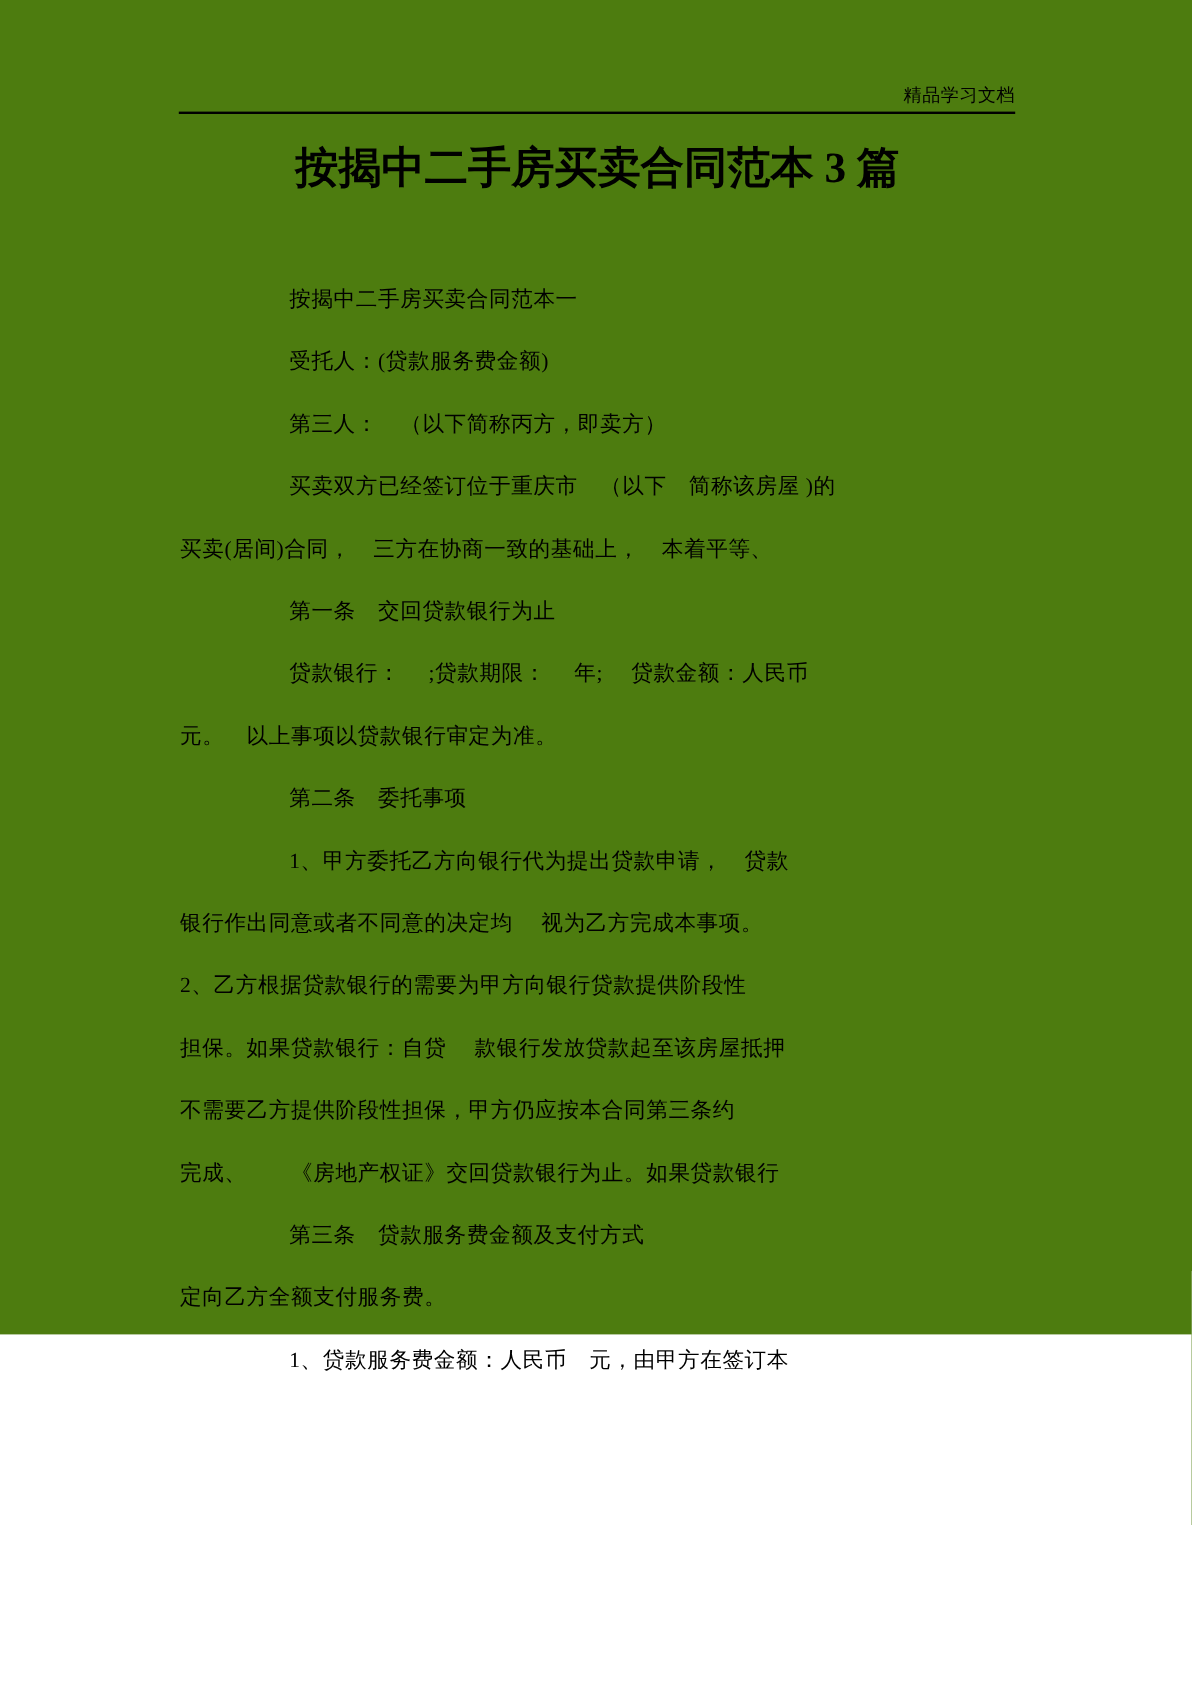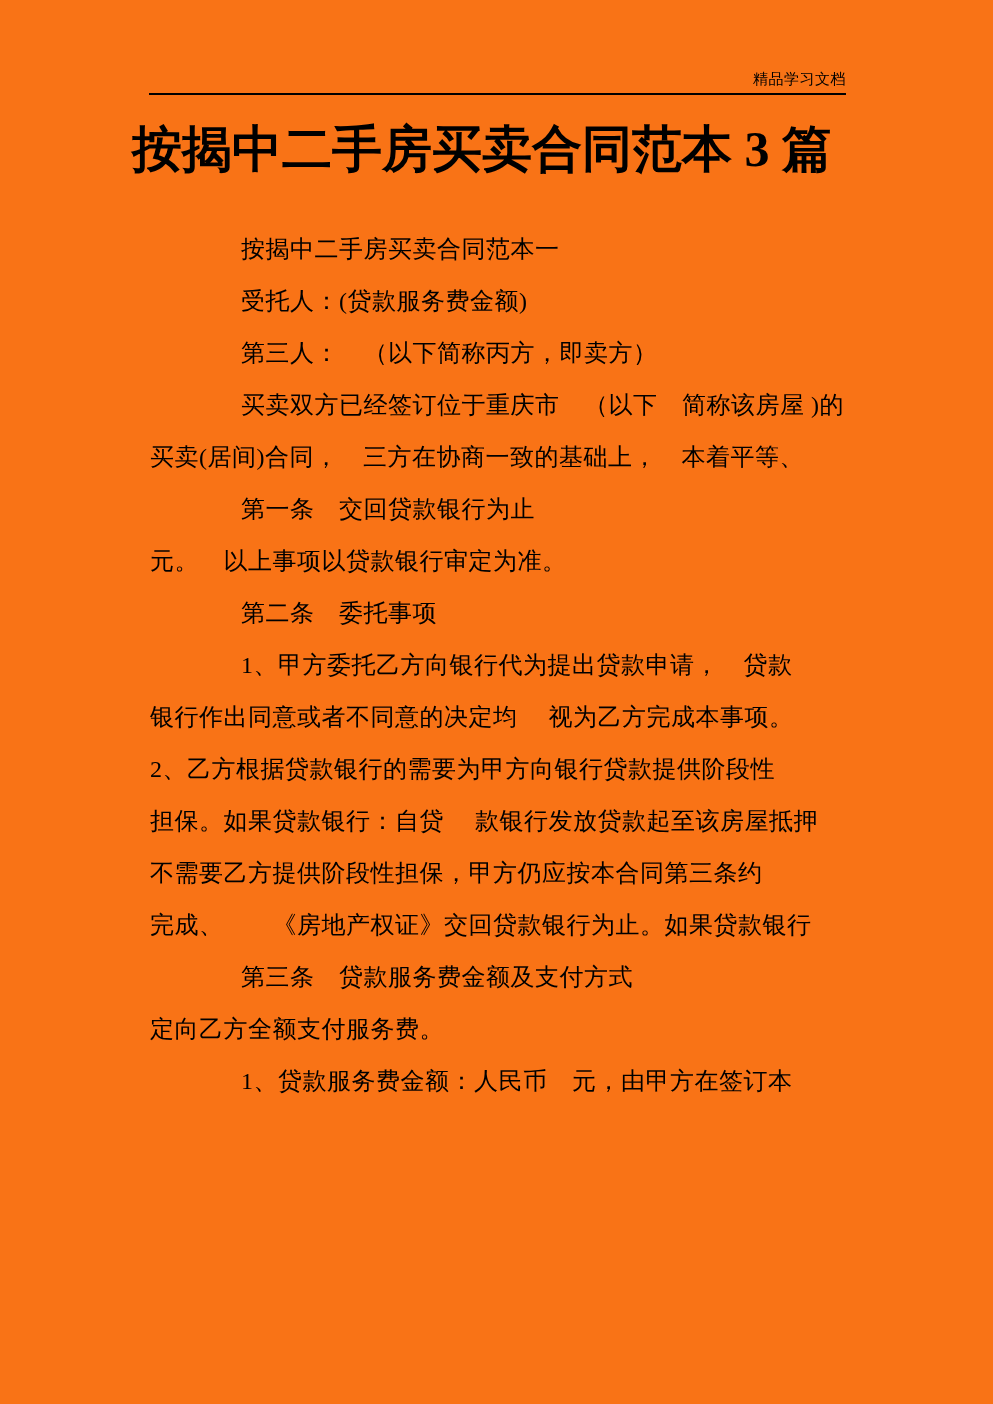--- a/index.html
+++ b/index.html
@@ -11,22 +11,22 @@
     height: 1404px;
     background: #ffffff;
     position: relative;
     font-family: "Liberation Serif", serif;
     overflow: hidden;
   }
   .page {
     position: absolute;
     left: 0; top: 0;
     width: 993px;
-    height: 1404px;
-    background: #f97316;
+    height: 1112px;
+    background: #4d7c0f;
   }
   .header-watermark {
     position: absolute;
     top: 70px;
     right: 147px;
     font-size: 15px;
     letter-spacing: 0.5px;
     color: #000000;
     font-family: "Liberation Sans", sans-serif;
     white-space: pre;
@@ -35,41 +35,41 @@
     position: absolute;
     top: 93px;
     left: 149px;
     width: 697px;
     height: 2px;
     background: #000000;
   }
   .doc-title {
     position: absolute;
     top: 118px;
-    left: 104px;
+    left: 120px;
     width: 756px;
     text-align: center;
-    font-size: 50px;
+    font-size: 36px;
     font-weight: bold;
     color: #000000;
     font-family: "Liberation Serif", serif;
     white-space: pre;
     line-height: 1.25;
   }
   .body-lines {
     position: absolute;
     top: 223px;
     left: 150px;
     width: 720px;
   }
   .text-line {
     height: 52px;
     display: flex;
     align-items: center;
-    font-size: 24px;
+    font-size: 18px;
     color: #000000;
     font-family: "Liberation Serif", serif;
     white-space: pre;
     letter-spacing: 0.5px;
   }
   .text-line.indent {
     padding-left: 91px;
   }
 </style>
 </head>
@@ -83,20 +83,21 @@
 
   <div class="doc-title">按揭中二手房买卖合同范本 3 篇</div>
 
   <div class="body-lines">
       <div class="text-line indent">按揭中二手房买卖合同范本一</div>
       <div class="text-line indent">受托人：(贷款服务费金额)</div>
       <div class="text-line indent">第三人：　（以下简称丙方，即卖方）</div>
       <div class="text-line indent">买卖双方已经签订位于重庆市　（以下　简称该房屋 )的</div>
       <div class="text-line">买卖(居间)合同，　三方在协商一致的基础上，　本着平等、</div>
       <div class="text-line indent">第一条　交回贷款银行为止</div>
+      <div class="text-line indent">贷款银行：　 ;贷款期限：　 年;　 贷款金额：人民币</div>
       <div class="text-line">元。　以上事项以贷款银行审定为准。</div>
       <div class="text-line indent">第二条　委托事项</div>
       <div class="text-line indent">1、甲方委托乙方向银行代为提出贷款申请，　贷款</div>
       <div class="text-line">银行作出同意或者不同意的决定均　 视为乙方完成本事项。</div>
       <div class="text-line">2、乙方根据贷款银行的需要为甲方向银行贷款提供阶段性</div>
       <div class="text-line">担保。如果贷款银行：自贷　 款银行发放贷款起至该房屋抵押</div>
       <div class="text-line">不需要乙方提供阶段性担保，甲方仍应按本合同第三条约</div>
       <div class="text-line">完成、　　《房地产权证》交回贷款银行为止。如果贷款银行</div>
       <div class="text-line indent">第三条　贷款服务费金额及支付方式</div>
       <div class="text-line">定向乙方全额支付服务费。</div>

